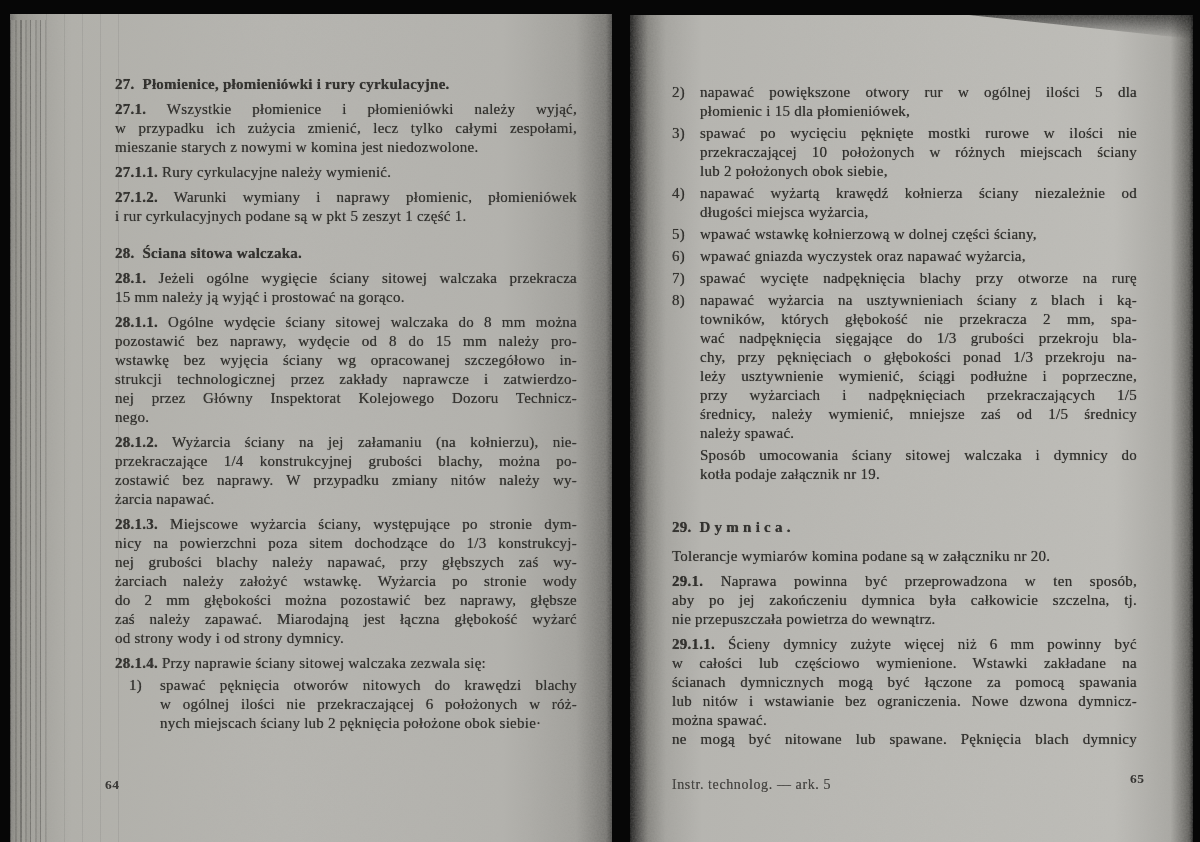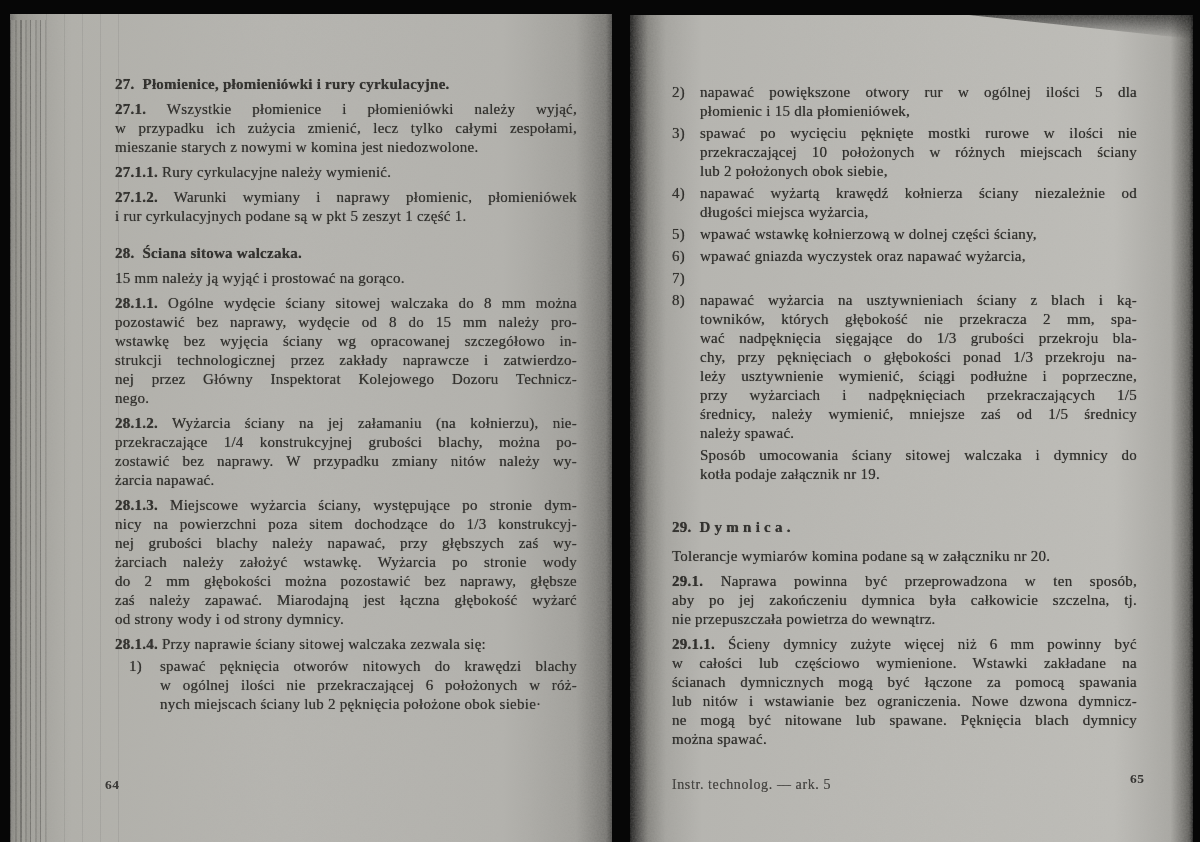--- a/index.html
+++ b/index.html
@@ -83,20 +83,21 @@
         </div>
         <div class="blk para">
           <div class="line last"><b class="lbl">27.1.1.</b> <span>Rury cyrkulacyjne należy wymienić.</span></div>
         </div>
         <div class="blk para">
           <div class="line"><b class="lbl">27.1.2.</b> <span>Warunki wymiany i naprawy płomienic, płomieniówek</span></div>
           <div class="line last"><span>i rur cyrkulacyjnych podane są w pkt 5 zeszyt 1 część 1.</span></div>
         </div>
         <div class="blk heading"><b class="lbl">28.</b>&nbsp; <span>Ściana sitowa walczaka.</span></div>
         <div class="blk para">
+          <div class="line"><b class="lbl">28.1.</b> <span>Jeżeli ogólne wygięcie ściany sitowej walczaka przekracza</span></div>
           <div class="line last"><span>15 mm należy ją wyjąć i prostować na gorąco.</span></div>
         </div>
         <div class="blk para">
           <div class="line"><b class="lbl">28.1.1.</b> <span>Ogólne wydęcie ściany sitowej walczaka do 8 mm można</span></div>
           <div class="line"><span>pozostawić bez naprawy, wydęcie od 8 do 15 mm należy pro-</span></div>
           <div class="line"><span>wstawkę bez wyjęcia ściany wg opracowanej szczegółowo in-</span></div>
           <div class="line"><span>strukcji technologicznej przez zakłady naprawcze i zatwierdzo-</span></div>
           <div class="line"><span>nej przez Główny Inspektorat Kolejowego Dozoru Technicz-</span></div>
           <div class="line last"><span>nego.</span></div>
         </div>
@@ -170,20 +171,21 @@
         </div>
         <div class="blk li">
           <span class="marker">6)</span>
           <div class="libody">
             <div class="line last"><span>wpawać gniazda wyczystek oraz napawać wyżarcia,</span></div>
           </div>
         </div>
         <div class="blk li">
           <span class="marker">7)</span>
           <div class="libody">
+            <div class="line"><span>spawać wycięte nadpęknięcia blachy przy otworze na rurę</span></div>
           </div>
         </div>
         <div class="blk li">
           <span class="marker">8)</span>
           <div class="libody">
             <div class="line"><span>napawać wyżarcia na usztywnieniach ściany z blach i ką-</span></div>
             <div class="line"><span>towników, których głębokość nie przekracza 2 mm, spa-</span></div>
             <div class="line"><span>wać nadpęknięcia sięgające do 1/3 grubości przekroju bla-</span></div>
             <div class="line"><span>chy, przy pęknięciach o głębokości ponad 1/3 przekroju na-</span></div>
             <div class="line"><span>leży usztywnienie wymienić, ściągi podłużne i poprzeczne,</span></div>
@@ -203,22 +205,22 @@
         <div class="blk para">
           <div class="line"><b class="lbl">29.1.</b> <span>Naprawa powinna być przeprowadzona w ten sposób,</span></div>
           <div class="line"><span>aby po jej zakończeniu dymnica była całkowicie szczelna, tj.</span></div>
           <div class="line last"><span>nie przepuszczała powietrza do wewnątrz.</span></div>
         </div>
         <div class="blk para">
           <div class="line"><b class="lbl">29.1.1.</b> <span>Ścieny dymnicy zużyte więcej niż 6 mm powinny być</span></div>
           <div class="line"><span>w całości lub częściowo wymienione. Wstawki zakładane na</span></div>
           <div class="line"><span>ścianach dymnicznych mogą być łączone za pomocą spawania</span></div>
           <div class="line"><span>lub nitów i wstawianie bez ograniczenia. Nowe dzwona dymnicz-</span></div>
+          <div class="line last"><span>można spawać.</span></div>
           <div class="line"><span>ne mogą być nitowane lub spawane. Pęknięcia blach dymnicy</span></div>
-          <div class="line last"><span>można spawać.</span></div>
         </div>
       </div>
     <div class="footer-note">Instr. technolog. — ark. 5</div>
     <div class="pagenum">65</div>
     <svg class="grain">
       <filter id="grainR">
           <feTurbulence type="fractalNoise" baseFrequency="0.55" numOctaves="2" seed="13"></feTurbulence>
         <feColorMatrix type="matrix" values="0 0 0 0 0.47  0 0 0 0 0.46  0 0 0 0 0.44  0.5 0 0 0 0"></feColorMatrix>
       </filter>
       <rect width="100%" height="100%" filter="url(#grainR)"></rect>

